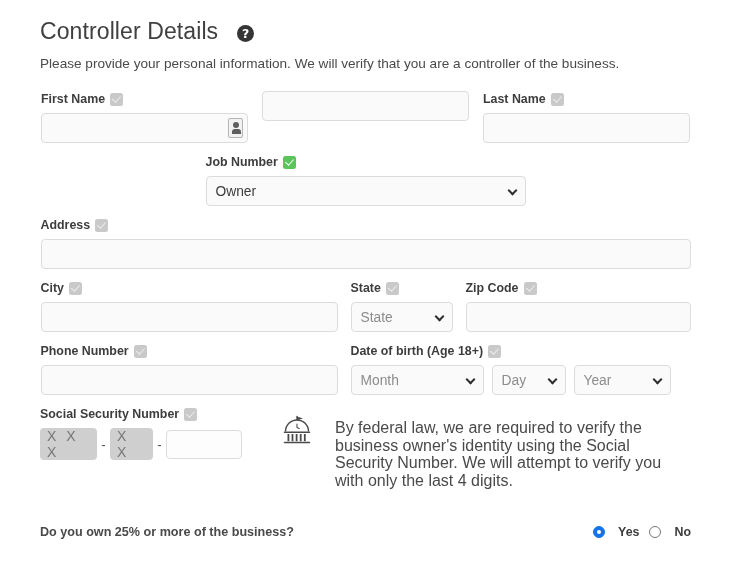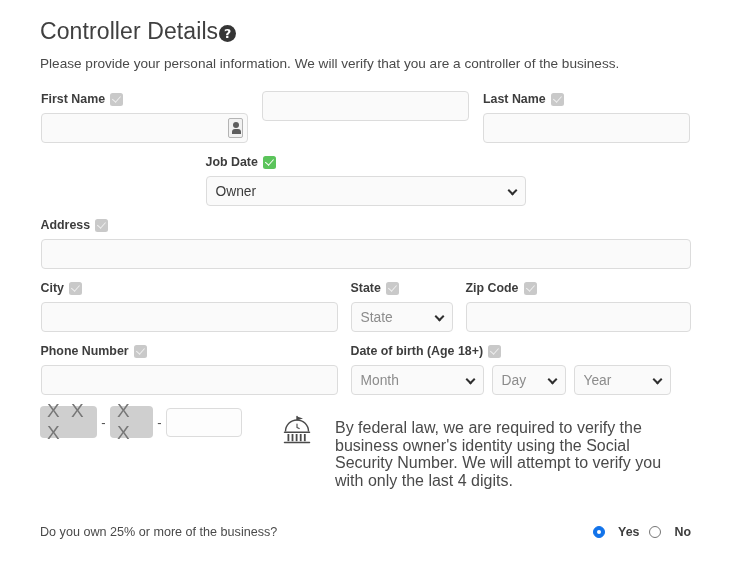--- a/index.html
+++ b/index.html
@@ -11,21 +11,21 @@
     font-family: "Liberation Sans", sans-serif;
     color: #3c3c3c;
     overflow: hidden;
   }
   .page { padding: 18px 40px 0 40px; }
 
   
   .page-title {
     display: flex;
     align-items: center;
-    gap: 1px;
+    gap: 19px;
     font-size: 23px;
     font-weight: 400;
     color: #404040;
     margin: 0 0 9px 0;
     letter-spacing: .1px;
   }
   .help-icon {
     width: 17px; height: 17px;
     border-radius: 50%;
     background: #353535;
@@ -160,21 +160,21 @@
   .ssn-left { width: 240px; }
   .ssn-boxes { display: flex; align-items: center; }
   .ssn-mask {
     height: 29px;
     background: #cfcfcf;
     border-radius: 4px;
     display: flex;
     align-items: center;
     justify-content: center;
     color: #777777;
-    font-size: 19px;
+    font-size: 14px;
     letter-spacing: 3px;
     padding: 16px 7px;
     font-family: "Liberation Sans", sans-serif;
   }
   .ssn-mask.m3 { width: 57px; }
   .ssn-mask.m2 { width: 43px; }
   .ssn-dash {
     width: 13px;
     text-align: center;
     color: #4a4a4a;
@@ -210,21 +210,21 @@
 
   
   .own-row {
     display: flex;
     align-items: center;
     justify-content: space-between;
     margin-top: 26px;
   }
   .own-q {
     font-size: 12.6px;
-    font-weight: 400;
+    font-weight: 700;
     color: #4a4a4a;
   }
   .radios { display: flex; align-items: center; gap: 10px; }
   .radio-opt {
     display: flex;
     align-items: center;
     gap: 13px;
     font-size: 12.4px;
     font-weight: 700;
     color: #3d3d3d;
@@ -283,21 +283,21 @@
         <span>Last Name</span>
         <span class="chk gray"></span>
       </label>
       <input class="inp" type="text" value="" style="">
     </div>
   </div>
 
   <div class="row">
     <div class="field" style="width:320px;">
       <label class="flabel">
-        <span>Job Date</span>
+        <span>Job Number</span>
         <span class="chk green"></span>
       </label>
       <div class="sel-wrap">
         <select class="sel">
           <option>Owner</option>
         </select>
         <span class="caret"></span>
       </div>
     </div>
   </div>
@@ -375,20 +375,24 @@
             <option>Year</option>
           </select>
           <span class="caret"></span>
         </div>
       </div>
     </div>
   </div>
 
   <div class="ssn-row">
     <div class="ssn-left">
+      <label class="flabel">
+        <span>Social Security Number</span>
+        <span class="chk gray"></span>
+      </label>
       <div class="ssn-boxes">
         <div class="ssn-mask m3">X X X</div>
         <div class="ssn-dash">-</div>
         <div class="ssn-mask m2">X X</div>
         <div class="ssn-dash">-</div>
         <input class="ssn-last" type="text" value="" style="">
       </div>
     </div>
 
     <div class="ssn-note">

